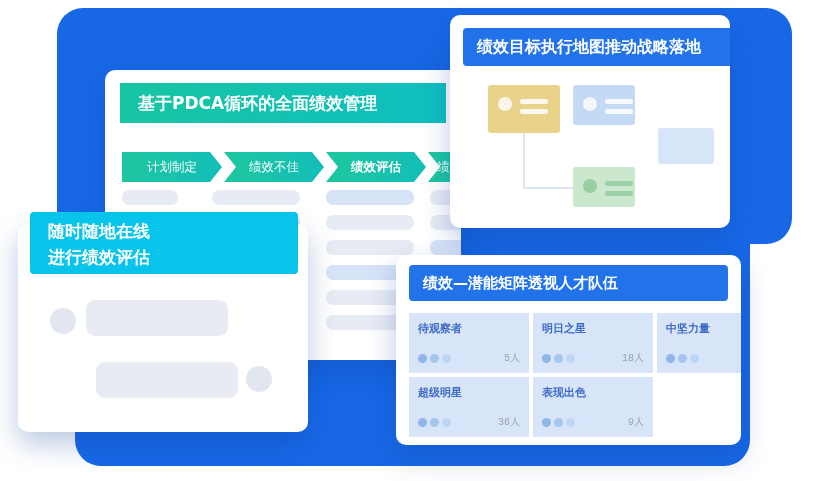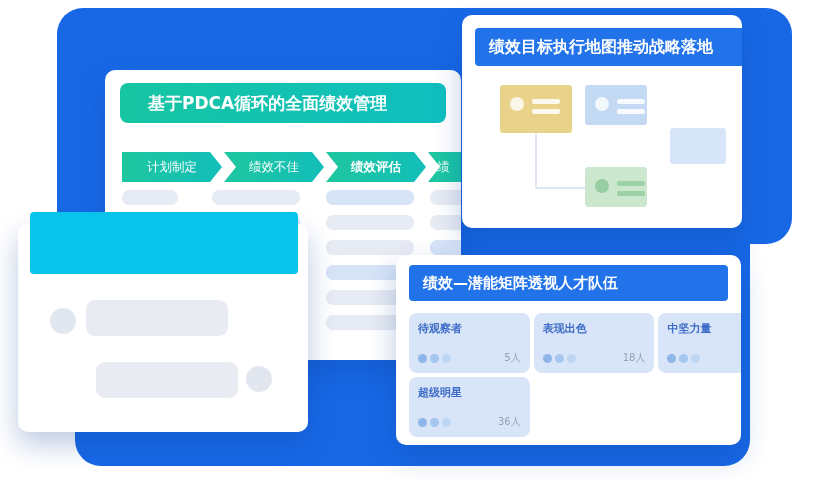--- a/index.html
+++ b/index.html
@@ -13,23 +13,23 @@
   .bg-1{left:57px;top:8px;width:735px;height:236px;z-index:0;}
   .bg-2{left:75px;top:60px;width:675px;height:406px;z-index:0;}
 
   
   .card{position:absolute;background:#ffffff;border-radius:10px;
         box-shadow:0 12px 28px rgba(10,60,150,.28);}
 
   
   .pdca{left:105px;top:70px;width:356px;height:290px;z-index:1;overflow:hidden;}
   .pdca-header{
-    position:absolute;left:15px;top:13px;width:326px;height:40px;border-radius:8px;
+    position:absolute;left:15px;top:13px;width:326px;height:40px;border-radius:0;
     background:linear-gradient(90deg,#17C5A2,#0EBFC0);
-    color:#fff;font-size:17px;font-weight:bold;line-height:40px;padding-left:28px;
+    color:#fff;font-size:17px;font-weight:bold;line-height:40px;padding-left:18px;
     box-sizing:border-box;white-space:nowrap;overflow:hidden;
   }
   .steps{position:absolute;left:0;top:82px;width:100%;height:34px;}
   .step{
     position:absolute;top:0;width:100px;height:30px;
     background:linear-gradient(90deg,#1EC79F,#12BEB9);
     color:#fff;font-size:12.5px;display:flex;align-items:center;justify-content:center;
     clip-path:polygon(0 0,88px 0,100% 50%,88px 100%,0 100%,12px 50%);
     white-space:nowrap;
   }
@@ -38,21 +38,21 @@
   .step.partial{justify-content:flex-start;padding-left:9px;box-sizing:border-box;}
 
   .pill-table{position:absolute;left:17px;top:120px;width:520px;}
   .pill-row{display:flex;height:15px;margin-bottom:10px;}
   .pill{height:15px;border-radius:7px;background:#E7EBF3;flex:0 0 auto;}
   .pc1{width:56px;} .pc2{width:88px;margin-left:34px;}
   .pc3{width:88px;margin-left:26px;} .pc4{width:88px;margin-left:16px;}
   .pill.blue{background:#D7E3F7;}
 
   
-  .map{left:462px;top:15px;width:280px;height:213px;z-index:2;overflow:hidden;}
+  .map{left:450px;top:15px;width:280px;height:213px;z-index:2;overflow:hidden;}
   .blue-header{
     position:absolute;background:#2273EA;color:#fff;font-weight:bold;border-radius:4px;
     box-sizing:border-box;white-space:nowrap;overflow:hidden;
   }
   .map .blue-header{left:13px;top:13px;width:314px;height:38px;line-height:38px;
     padding-left:14px;font-size:16px;}
   .connector{position:absolute;background:#DDE6F2;}
   .conn-v{left:73px;top:118px;width:2px;height:56px;}
   .conn-h{left:73px;top:172px;width:50px;height:2px;}
   .node{position:absolute;border-radius:3px;}
@@ -83,22 +83,22 @@
 
   
   .matrix{left:396px;top:255px;width:345px;height:190px;z-index:3;overflow:hidden;}
   .matrix .blue-header{left:13px;top:10px;width:319px;height:36px;line-height:36px;
     padding-left:14px;font-size:15px;}
   .matrix-grid{
     position:absolute;left:13px;top:58px;width:319px;height:124px;
     display:grid;grid-template-columns:repeat(3,1fr);grid-template-rows:repeat(2,1fr);gap:4px;
   }
   .mcell{
-    background:#D8E5F8;border-radius:8px;padding:8px 9px;box-sizing:border-box;
-    display:flex;flex-direction:column;justify-content:space-between;
+    background:#D8E5F8;border-radius:0;padding:8px 9px;box-sizing:border-box;
+    display:flex;flex-direction:column;justify-content:space-between;font-family:Liberation Mono, monospace;
   }
   .mcell-label{font-size:11px;font-weight:600;color:#3D6BC6;white-space:nowrap;}
   .mcell-foot{display:flex;justify-content:space-between;align-items:center;gap:32px;}
   .dots{display:flex;}
   .dots i{display:block;width:9px;height:9px;border-radius:50%;margin-right:3px;}
   .dots i:nth-child(1){background:#8FB6E9;}
   .dots i:nth-child(2){background:#A6C6EF;}
   .dots i:nth-child(3){background:#BDD6F4;}
   .dots i:nth-child(4){background:#D6E5FA;}
   .mcell-count{font-size:10px;color:#96A0B5;white-space:nowrap;}
@@ -186,69 +186,83 @@
     </div>
   </section>
 
   <section class="card online-card">
     <span class="avatar av-left"></span>
     <div class="bubble bub-1"></div>
     <div class="bubble bub-2"></div>
     <span class="avatar av-right"></span>
   </section>
   <header class="cyan-header">
+    <div>随时随地在线</div>
+    <div>进行绩效评估</div>
   </header>
 
   <section class="card matrix">
     <header class="blue-header">绩效—潜能矩阵透视人才队伍</header>
     <div class="matrix-grid">
       <div class="mcell">
         <div class="mcell-label">待观察者</div>
         <div class="mcell-foot">
           <span class="dots">
               <i></i>
               <i></i>
               <i></i>
               <i></i>
             </span>
           <span class="mcell-count">5人</span>
         </div>
       </div>
       <div class="mcell">
+        <div class="mcell-label">明日之星</div>
+        <div class="mcell-foot">
+          <span class="dots">
+              <i></i>
+              <i></i>
+              <i></i>
+              <i></i>
+            </span>
+          <span class="mcell-count">18人</span>
+        </div>
+      </div>
+      <div class="mcell">
+        <div class="mcell-label">中坚力量</div>
+        <div class="mcell-foot">
+          <span class="dots">
+              <i></i>
+              <i></i>
+              <i></i>
+              <i></i>
+            </span>
+          <span class="mcell-count">2人</span>
+        </div>
+      </div>
+      <div class="mcell">
+        <div class="mcell-label">超级明星</div>
+        <div class="mcell-foot">
+          <span class="dots">
+              <i></i>
+              <i></i>
+              <i></i>
+              <i></i>
+            </span>
+          <span class="mcell-count">36人</span>
+        </div>
+      </div>
+      <div class="mcell">
         <div class="mcell-label">表现出色</div>
         <div class="mcell-foot">
           <span class="dots">
               <i></i>
               <i></i>
               <i></i>
               <i></i>
             </span>
-          <span class="mcell-count">18人</span>
-        </div>
-      </div>
-      <div class="mcell">
-        <div class="mcell-label">中坚力量</div>
-        <div class="mcell-foot">
-          <span class="dots">
-              <i></i>
-              <i></i>
-              <i></i>
-              <i></i>
-            </span>
-          <span class="mcell-count">2人</span>
-        </div>
-      </div>
-      <div class="mcell">
-        <div class="mcell-label">超级明星</div>
-        <div class="mcell-foot">
-          <span class="dots">
-              <i></i>
-              <i></i>
-              <i></i>
-              <i></i>
-            </span>
-          <span class="mcell-count">36人</span>
+          <span class="mcell-count">9人</span>
         </div>
       </div>
     </div>
   </section>
 
 </div>
 
 </body></html>

